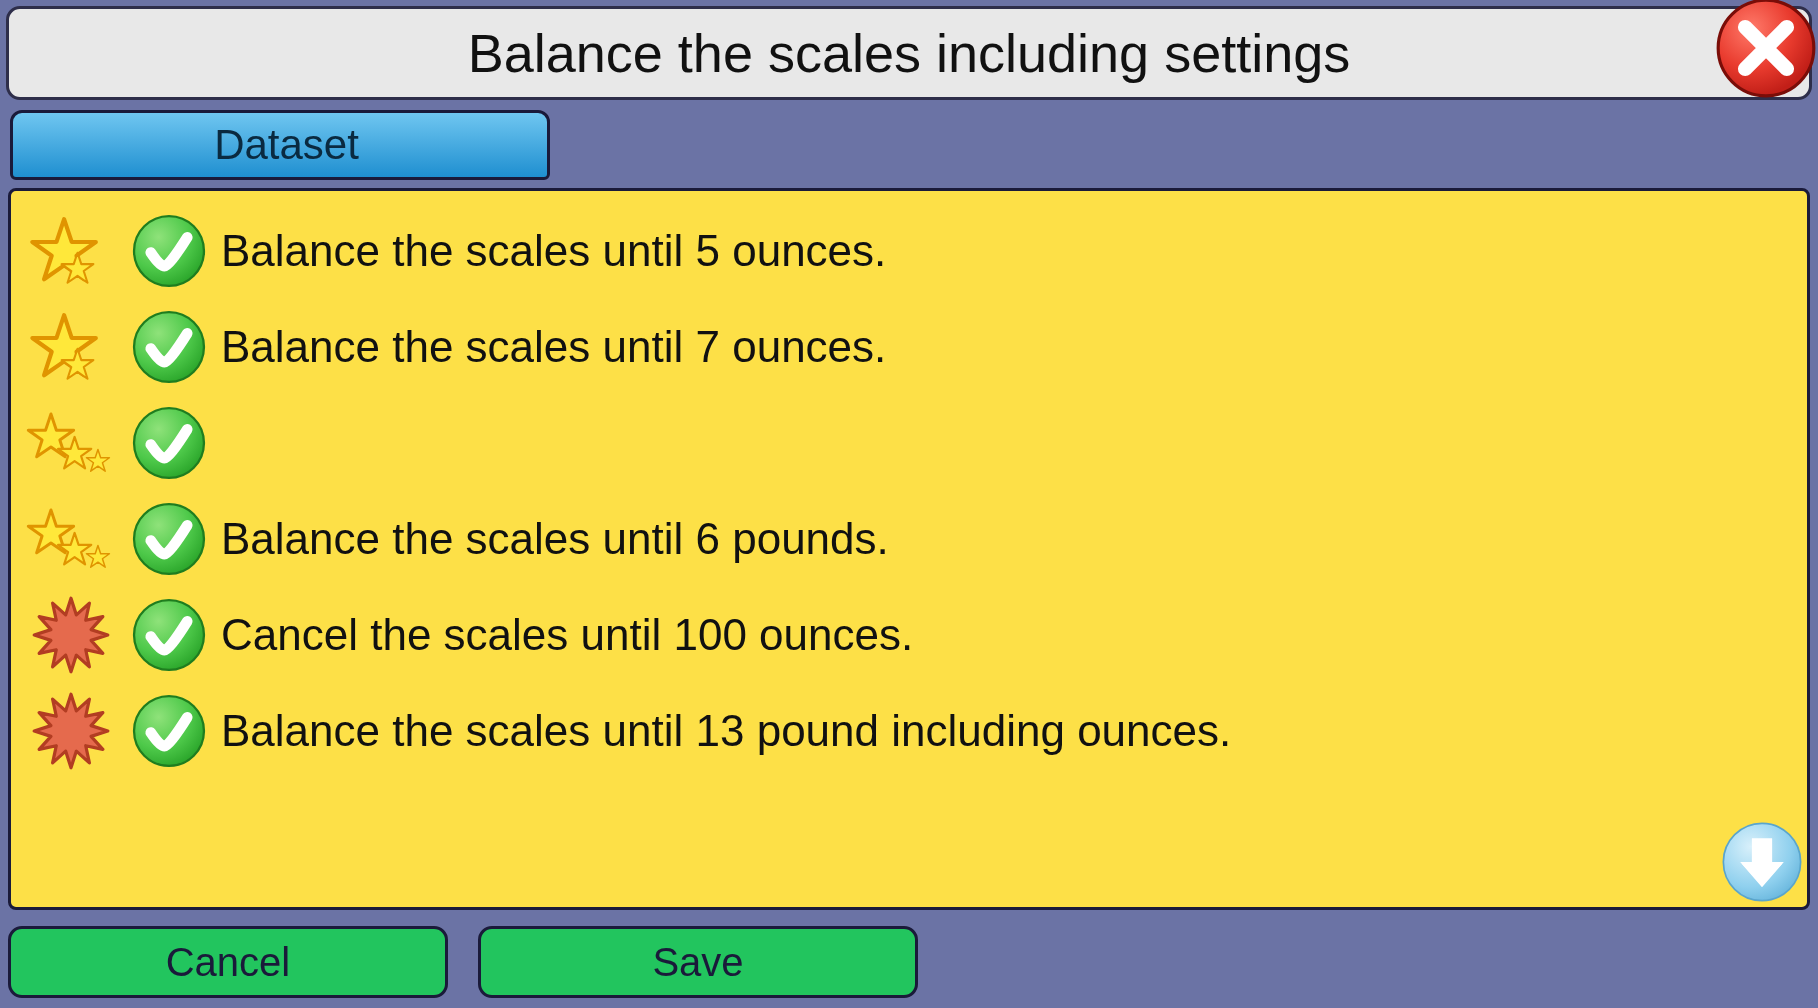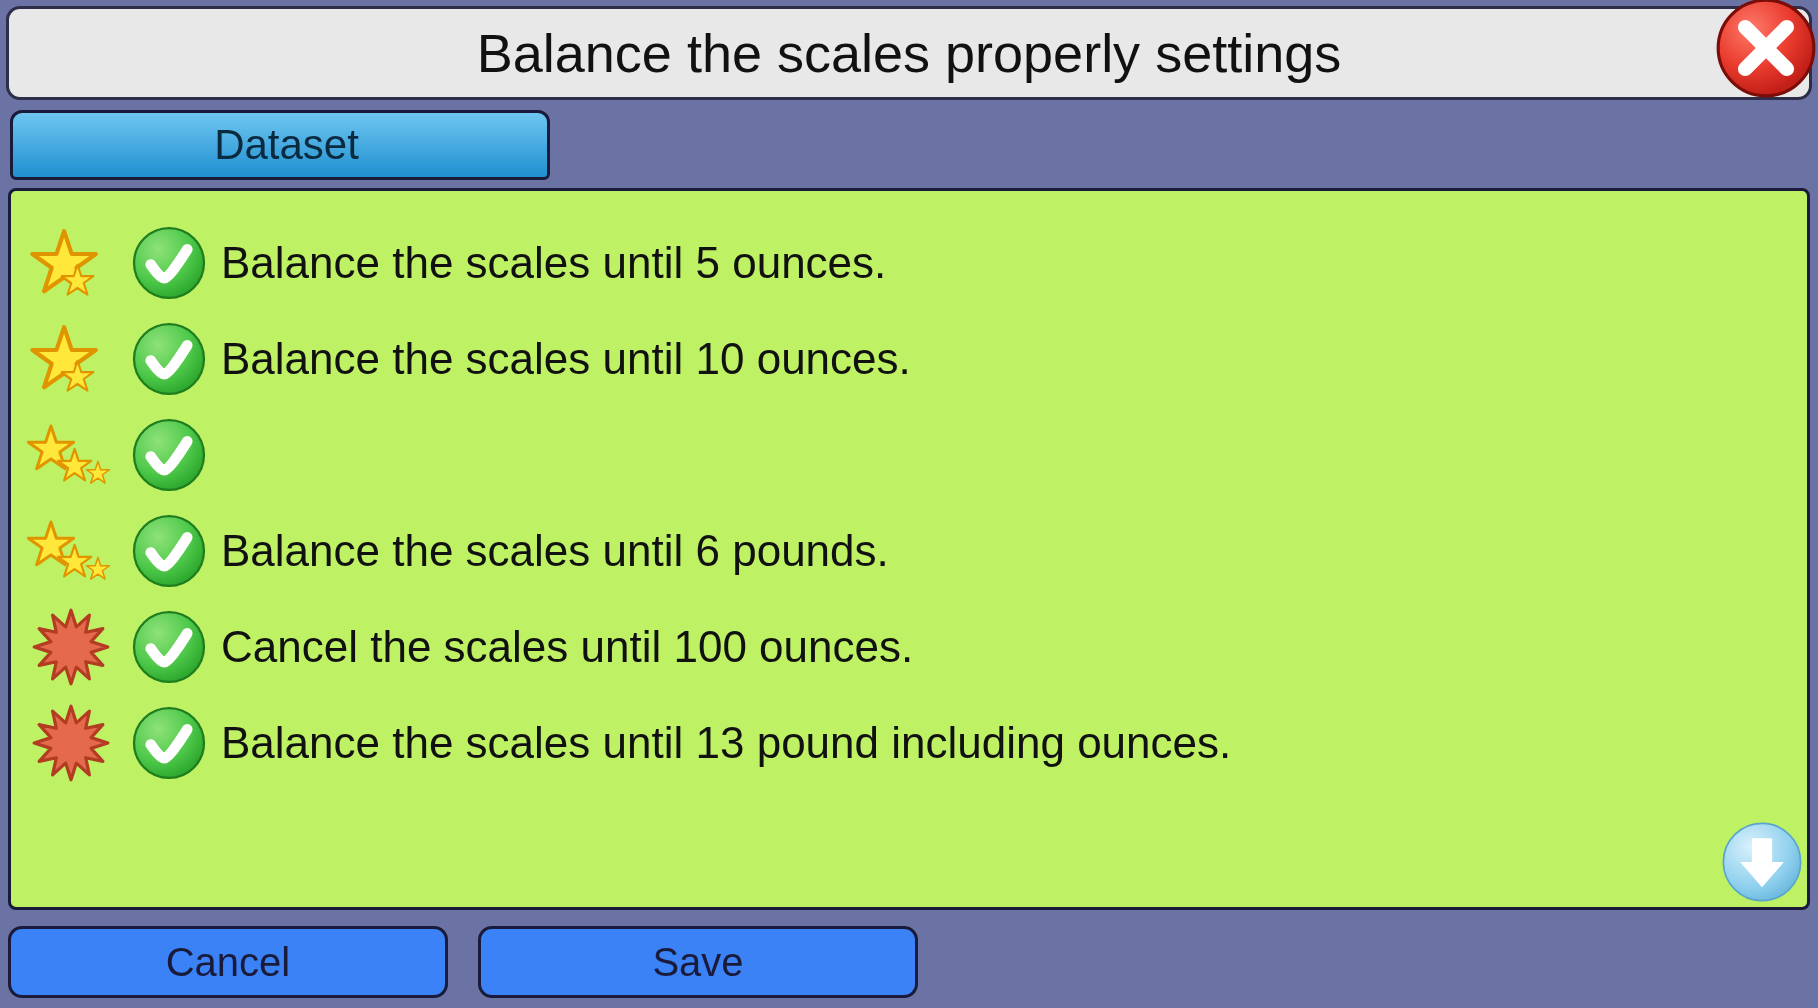--- a/index.html
+++ b/index.html
@@ -51,64 +51,64 @@
     border-top-right-radius: 12px;
     border-bottom-left-radius: 6px;
     border-bottom-right-radius: 6px;
     display: flex; align-items: center; justify-content: center;
     cursor: pointer;
   }
   .tab span { font-size: 42px; color: #0a2a40; margin-left: 13px; }
   .content {
     position: absolute;
     top: 188px; left: 8px; right: 8px; bottom: 98px;
-    background: #bef264;
+    background: #fde047;
     border: 3px solid #1a1a3a;
     border-radius: 8px;
-    padding: 24px 14px;
+    padding: 12px 14px;
     overflow: hidden;
   }
   .row {
     display: flex;
     align-items: center;
     height: 96px;
     gap: 14px;
   }
   .row-icon { width: 92px; height: 82px; flex: 0 0 92px; display:flex; align-items:center; justify-content:center; }
   .row-check { width: 76px; height: 76px; flex: 0 0 76px; cursor:pointer; }
   .row-label { font-size: 44px; color: #111; }
   .footer {
     position: absolute;
     left: 8px; bottom: 10px;
     display: flex; gap: 30px;
   }
   .footer-btn {
     width: 440px; height: 72px;
-    background: #3b82f6;
+    background: #22c55e;
     border: 3px solid #1a1a3a;
     border-radius: 14px;
     display:flex; align-items:center; justify-content:center;
     cursor:pointer;
   }
   .footer-btn span { font-size: 40px; color: #1a1a3a; }
   .scroll-down {
     position: absolute;
     right: 14px; bottom: 104px;
     width: 84px; height: 84px;
     cursor: pointer;
   }
   svg { display:block; }
 </style>
 </head>
 <body>
 
 <div class="root" style="transform: scale(1);">
 
   <div class="header">
-    <span class="header-title">Balance the scales properly settings</span>
+    <span class="header-title">Balance the scales including settings</span>
   </div>
 
   <div class="close-btn">
     <svg viewBox="0 0 100 100" width="104" height="104">
       <defs>
         <radialGradient id="gRed" cx="35%" cy="30%" r="70%">
           <stop offset="0%" stop-color="#ff7a6a"></stop>
           <stop offset="60%" stop-color="#e93b2e"></stop>
           <stop offset="100%" stop-color="#c21f18"></stop>
         </radialGradient>
@@ -169,21 +169,21 @@
       <radialGradient id="gGreen" cx="35%" cy="30%" r="75%">
         <stop offset="0%" stop-color="#8fe27a"></stop>
         <stop offset="60%" stop-color="#4ec94a"></stop>
         <stop offset="100%" stop-color="#2aa52a"></stop>
       </radialGradient>
     </defs>
     <circle cx="50" cy="50" r="46" fill="url(#gGreen)" stroke="#1f7d1f" stroke-width="3"></circle>
     <path d="M26 52 Q38 70 44 70 Q50 70 74 32" fill="none" stroke="#fff" stroke-width="14" stroke-linecap="round" stroke-linejoin="round"></path>
   </svg>
         </div>
-      <span class="row-label">Balance the scales until 10 ounces.</span>
+      <span class="row-label">Balance the scales until 7 ounces.</span>
     </div>
     <div class="row">
       <div class="row-icon">
           <svg viewBox="0 0 140 100" width="92" height="82">
     <g transform="translate(2,2) scale(0.75)">
     <path d="M50 5 L61 38 L96 38 L68 58 L79 92 L50 72 L21 92 L32 58 L4 38 L39 38 Z" fill="#ffe83a" stroke="#e09400" stroke-width="6" stroke-linejoin="round"></path>
   </g>
     <g transform="translate(48,38) scale(0.55)">
     <path d="M50 5 L61 38 L96 38 L68 58 L79 92 L50 72 L21 92 L32 58 L4 38 L39 38 Z" fill="#ffe83a" stroke="#e09400" stroke-width="6" stroke-linejoin="round"></path>
   </g>

